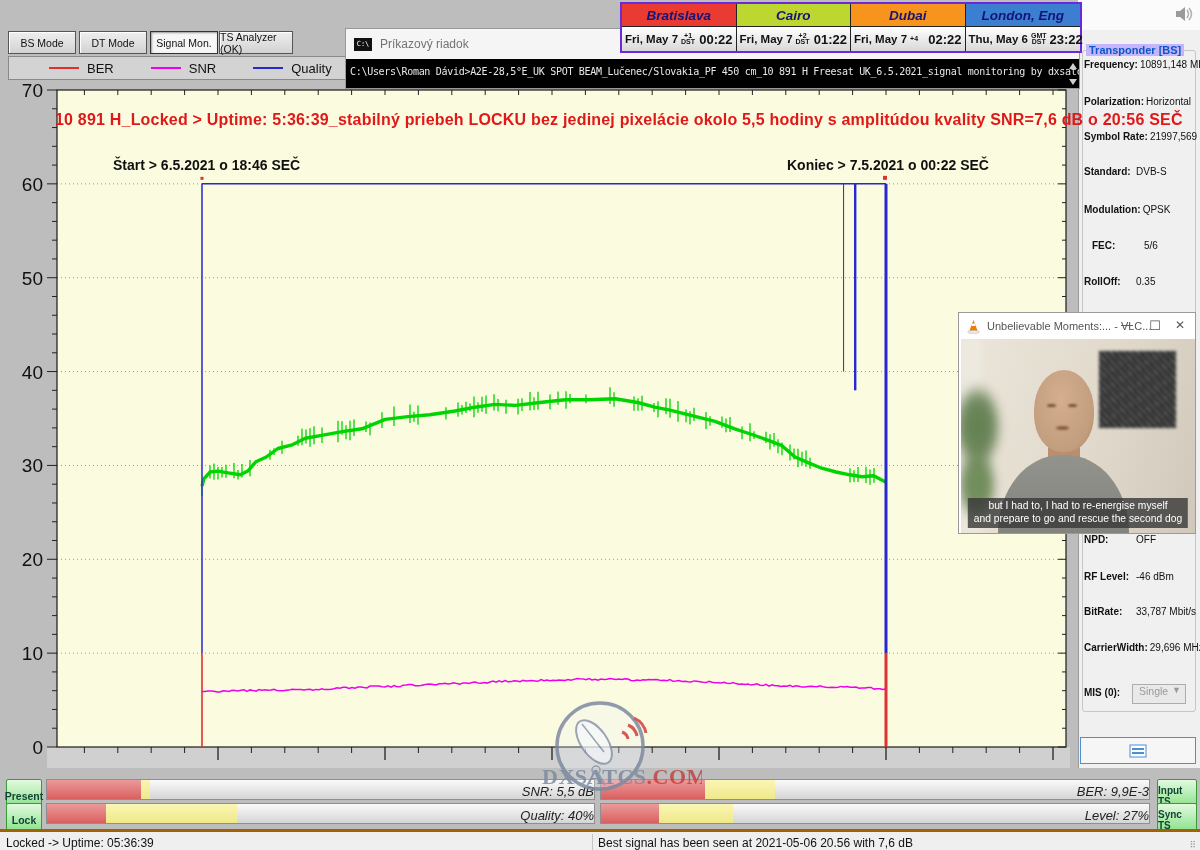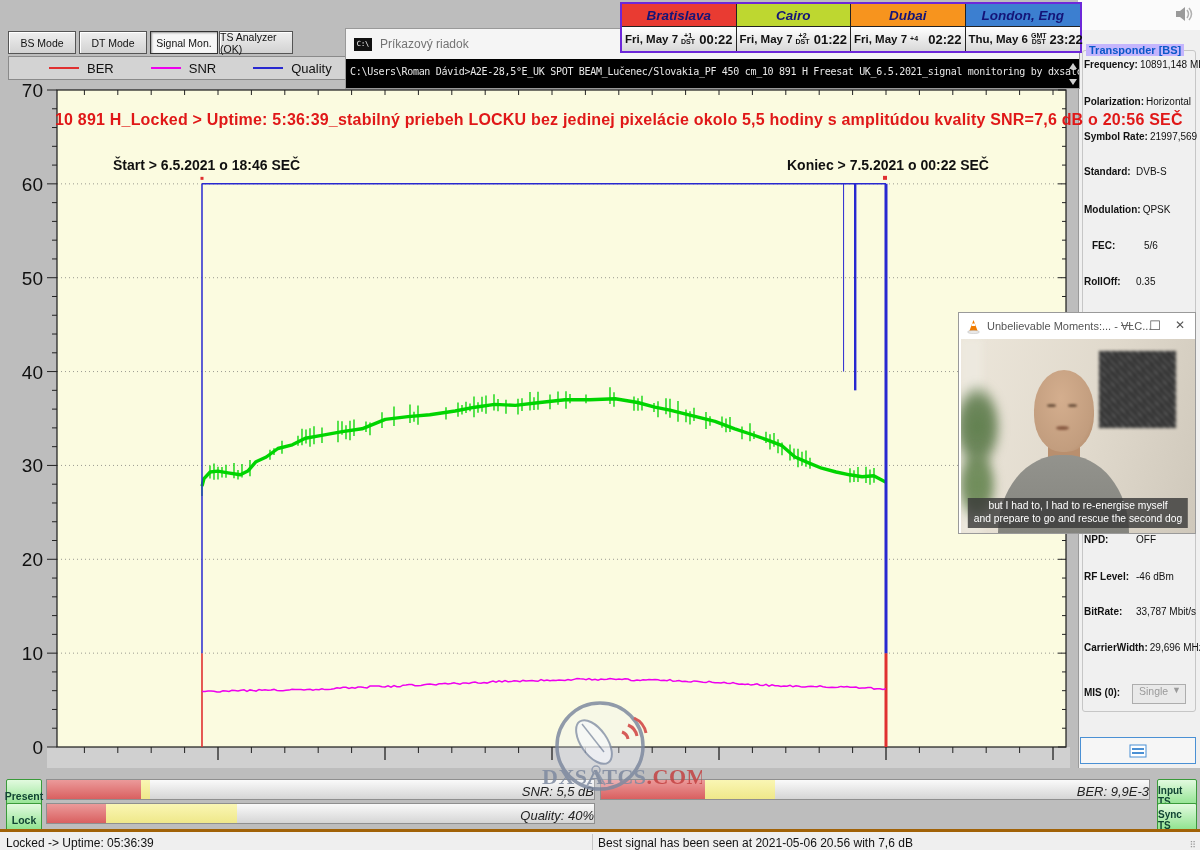--- a/index.html
+++ b/index.html
@@ -564,20 +564,25 @@
   <div class="pbar" style="left:46px;top:803px;width:549px;">
     <div class="fill-red" style="width: 10.7%;"></div>
       <div class="fill-yellow" style="left: 10.7%; width: 24.1%;"></div>
     <div class="plabel">Quality: 40%</div>
   </div>
   <div class="pbar" style="left:600px;top:779px;width:550px;">
     <div class="fill-red" style="width: 19%;"></div>
       <div class="fill-yellow" style="left: 19%; width: 12.7%;"></div>
     <div class="plabel">BER: 9,9E-3</div>
   </div>
+  <div class="pbar" style="left:600px;top:803px;width:550px;">
+    <div class="fill-red" style="width: 10.5%;"></div>
+      <div class="fill-yellow" style="left: 10.5%; width: 13.5%;"></div>
+    <div class="plabel">Level: 27%</div>
+  </div>
 
   <div class="greenbtn" style="left:1157px;top:779px;width:40px;font-size:10px;">Input TS</div>
   <div class="greenbtn" style="left:1157px;top:803px;width:40px;font-size:10px;">Sync TS</div>
 
   <div class="abs statusbar">
     <div class="s1">Locked -&gt; Uptime: 05:36:39</div>
     <div class="div"></div>
     <div class="s2">Best signal has been seen at 2021-05-06 20.56 with 7,6 dB</div>
     <div class="grip">⠿</div>
   </div>

